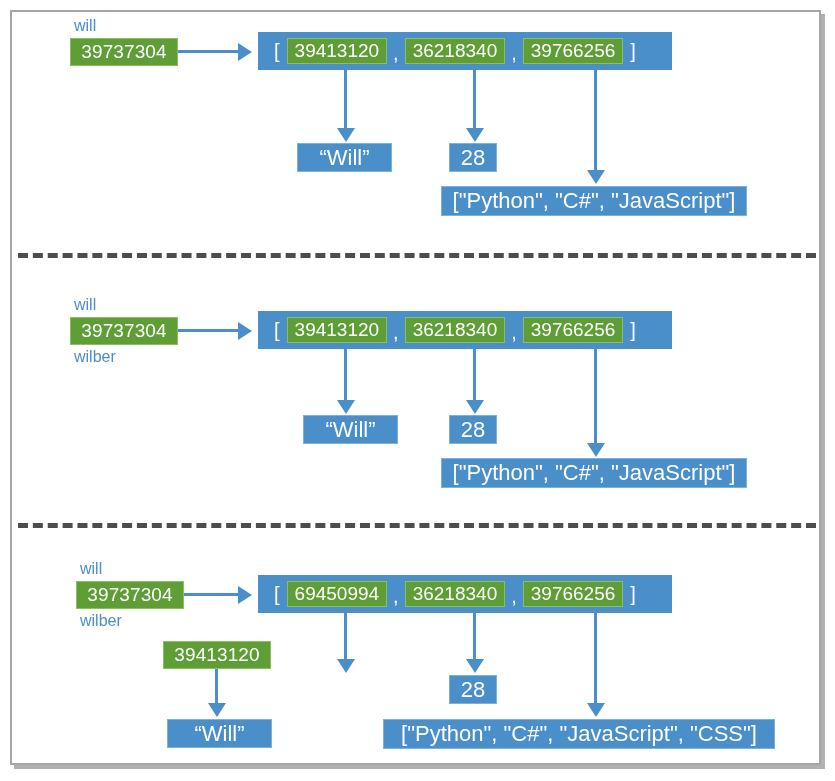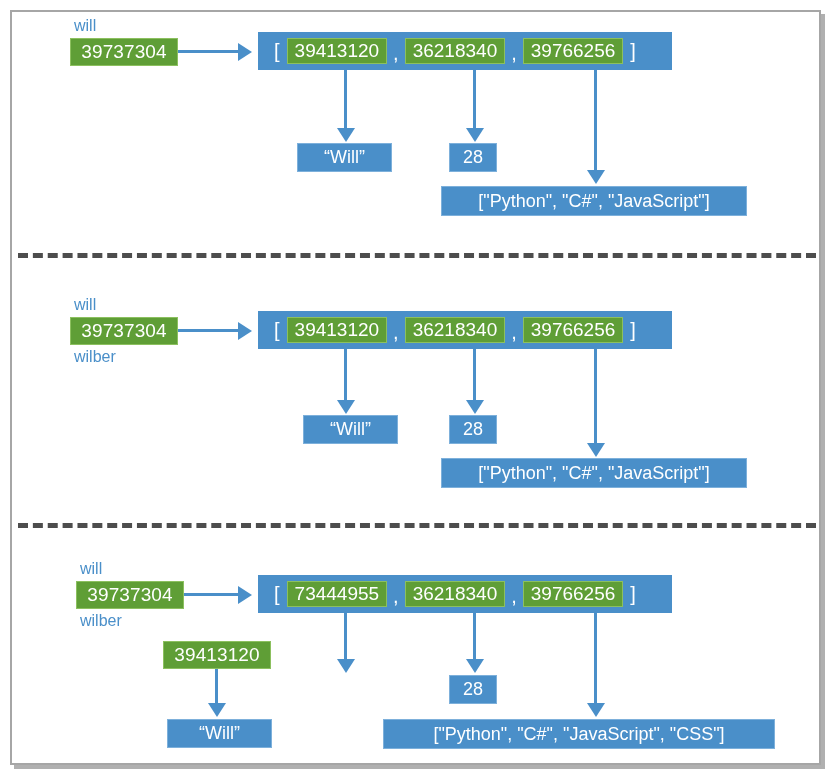--- a/index.html
+++ b/index.html
@@ -130,21 +130,21 @@
     border-bottom: 9px solid transparent;
     border-left: 14px solid #4a8fc9;
   }
 
   .val-box {
     position: absolute;
     box-sizing: border-box;
     background: #4a8fc9;
     border: 1px solid #7db0db;
     color: #ffffff;
-    font-size: 18px;
+    font-size: 22px;
     display: flex;
     align-items: center;
     justify-content: center;
     white-space: nowrap;
   }
 </style>
 </head>
 <body>
 
 <div id="canvas">
@@ -227,21 +227,21 @@
 
     <div class="node green ref" style="left:76px; top:581px; width:108px; height:28px;">39737304</div>
 
     <div class="var-label" style="left:80px; top:612px;">wilber</div>
 
     <div class="arrow-line h" style="left:184px; top:593px; width:56px;"></div>
     <div class="arrow-head-right" style="left:238px; top:586px;"></div>
 
     <div class="tuple-box" style="left:258px; top:575px; width:414px; height:38px;">
       <span class="bracket">[</span>
-      <span class="slot">73444955</span>
+      <span class="slot">69450994</span>
       <span class="comma">,</span>
       <span class="slot">36218340</span>
       <span class="comma">,</span>
       <span class="slot">39766256</span>
       <span class="bracket">]</span>
     </div>
 
     <div class="node green ref" style="left:163px; top:641px; width:108px; height:28px;">39413120</div>
     <div class="arrow-line v" style="left:215px; top:669px; height:38px;"></div>
     <div class="arrow-head-down" style="left:208px; top:703px;"></div>

